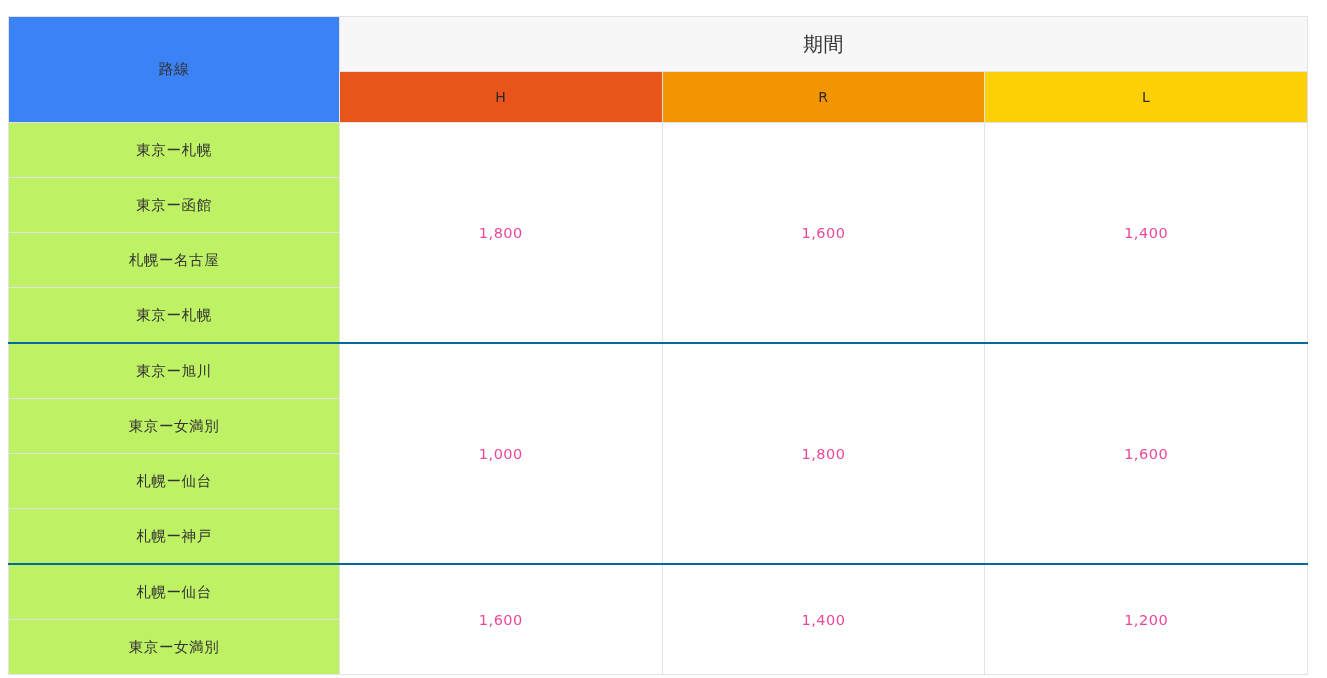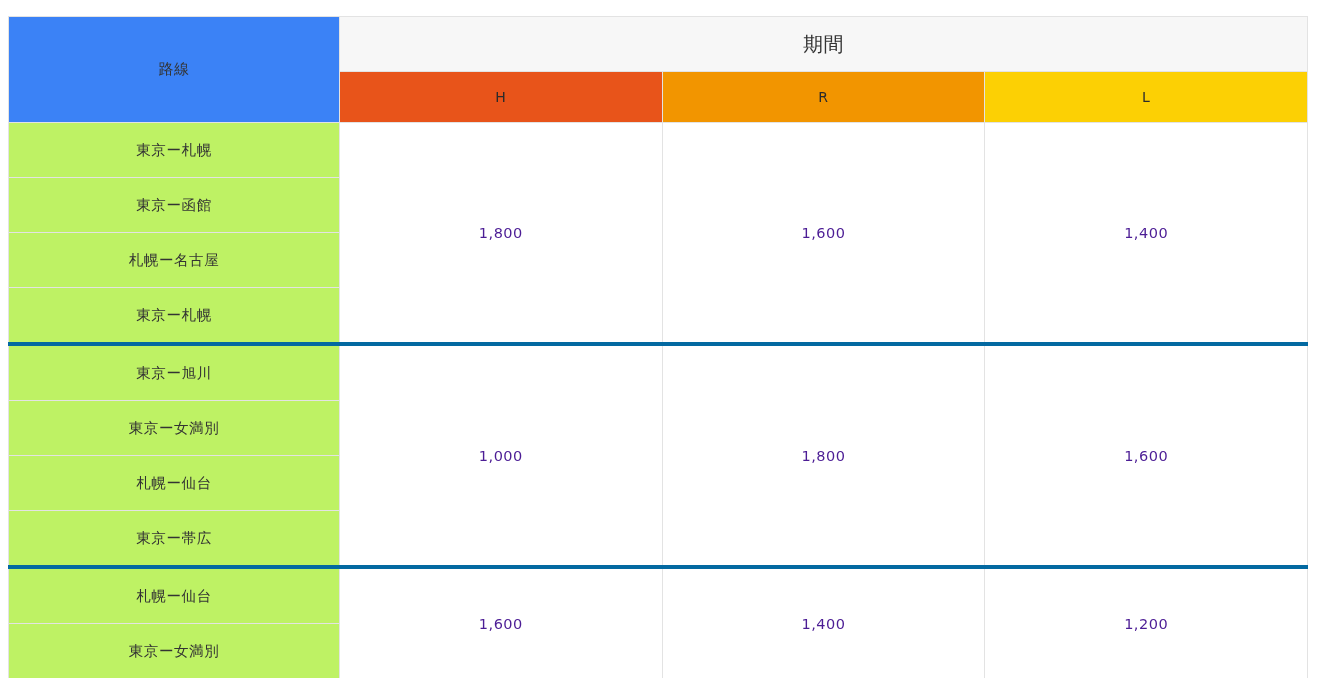--- a/index.html
+++ b/index.html
@@ -73,27 +73,27 @@
   td.route-cell {
     height: 54px;
     font-size: 14.5px;
     color: #333333;
     letter-spacing: 0.6px;
     background: #bef264;
   }
 
   td.value-cell {
     font-size: 14.5px;
-    color: #4c1d95;
+    color: #ec4899;
     letter-spacing: 0.5px;
     background: #ffffff;
   }
 
   tr.group-start > td {
-    border-top: 4px solid #0369a1;
+    border-top: 2px solid #0369a1;
   }
 </style>
 </head>
 <body>
 
 <div id="fare-table-wrap">
   <table class="fare-table">
     <thead>
       <tr>
         <th class="route-head" rowspan="2">路線</th>
@@ -127,21 +127,21 @@
           <td class="value-cell" rowspan="4">1,800</td>
           <td class="value-cell" rowspan="4">1,600</td>
         </tr>
         <tr>
           <td class="route-cell">東京ー女満別</td>
         </tr>
         <tr>
           <td class="route-cell">札幌ー仙台</td>
         </tr>
         <tr>
-          <td class="route-cell">東京ー帯広</td>
+          <td class="route-cell">札幌ー神戸</td>
         </tr>
         <tr class="group-start">
           <td class="route-cell">札幌ー仙台</td>
           <td class="value-cell" rowspan="2">1,600</td>
           <td class="value-cell" rowspan="2">1,400</td>
           <td class="value-cell" rowspan="2">1,200</td>
         </tr>
         <tr>
           <td class="route-cell">東京ー女満別</td>
         </tr>

